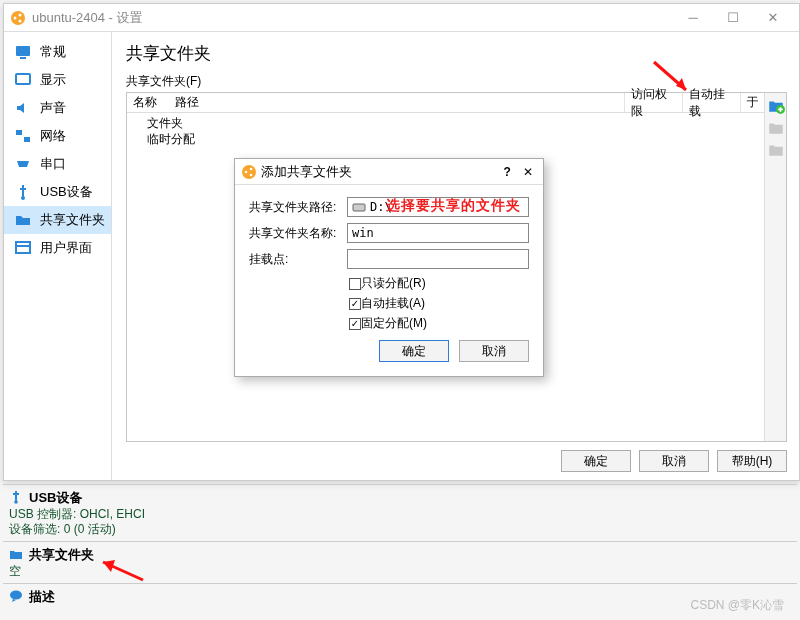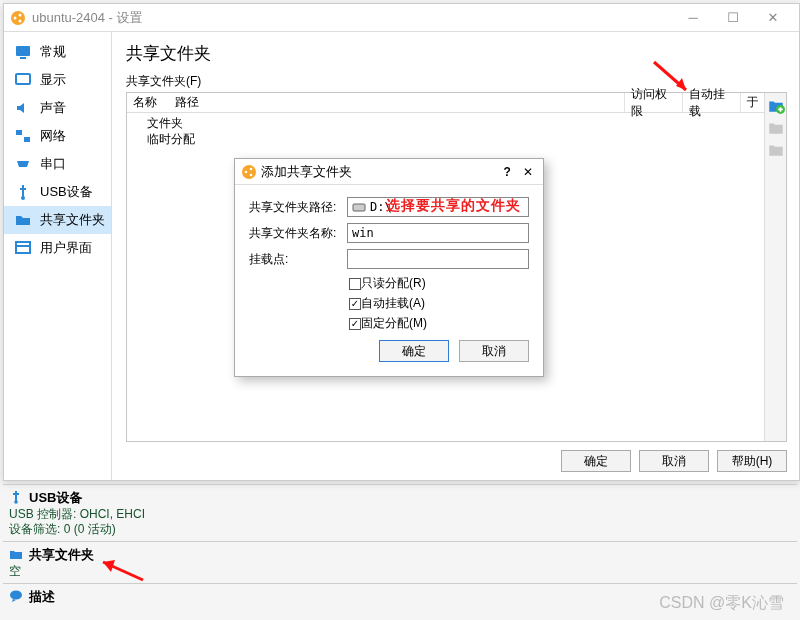--- a/index.html
+++ b/index.html
@@ -53,21 +53,21 @@
 
 
 .arrow-red { position: absolute; }
 
 
 .bg-panel { position: absolute; left: 3px; top: 484px; width: 794px; }
 .bg-section { border-top: 1px solid #ccc; padding: 4px 6px; }
 .bg-head { display: flex; align-items: center; gap: 6px; font-size: 13px; font-weight: 600; }
 .bg-line { font-size: 12px; color: #14532d; line-height: 15px; }
 
-.watermark { position: absolute; right: 16px; bottom: 6px; color: #bbb; font-size: 16px; margin-top: 16px; }
+.watermark { position: absolute; right: 16px; bottom: 6px; color: #bbb; font-size: 12px; margin-top: 16px; }
 .right-lines { position: absolute; right: 0; top: 34px; width: 88px; }
 .right-lines div { height: 74px; border-bottom: 1px solid #ccc; }
 </style>
 </head>
 <body>
 
 <div class="right-lines">
   <div></div>
     <div></div>
     <div></div>

